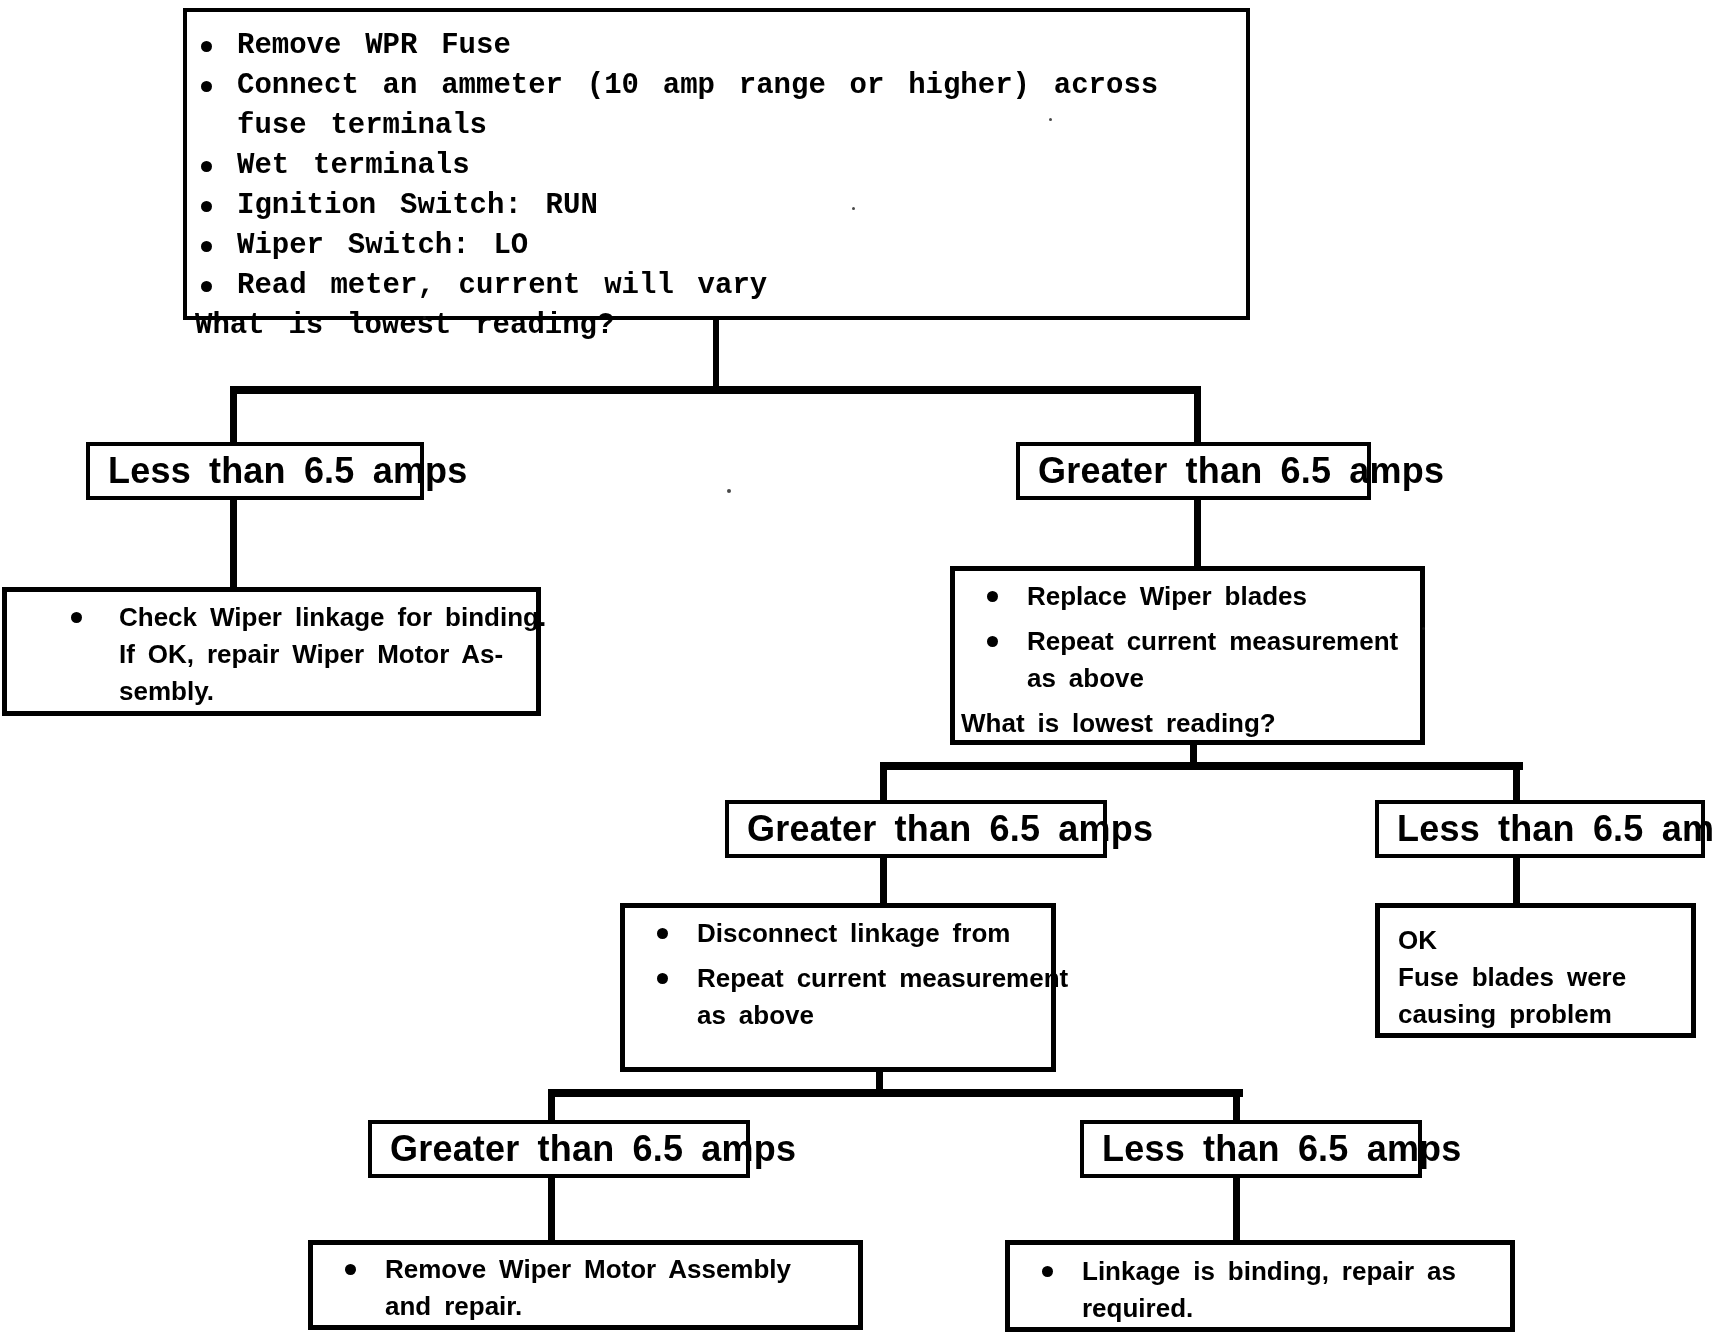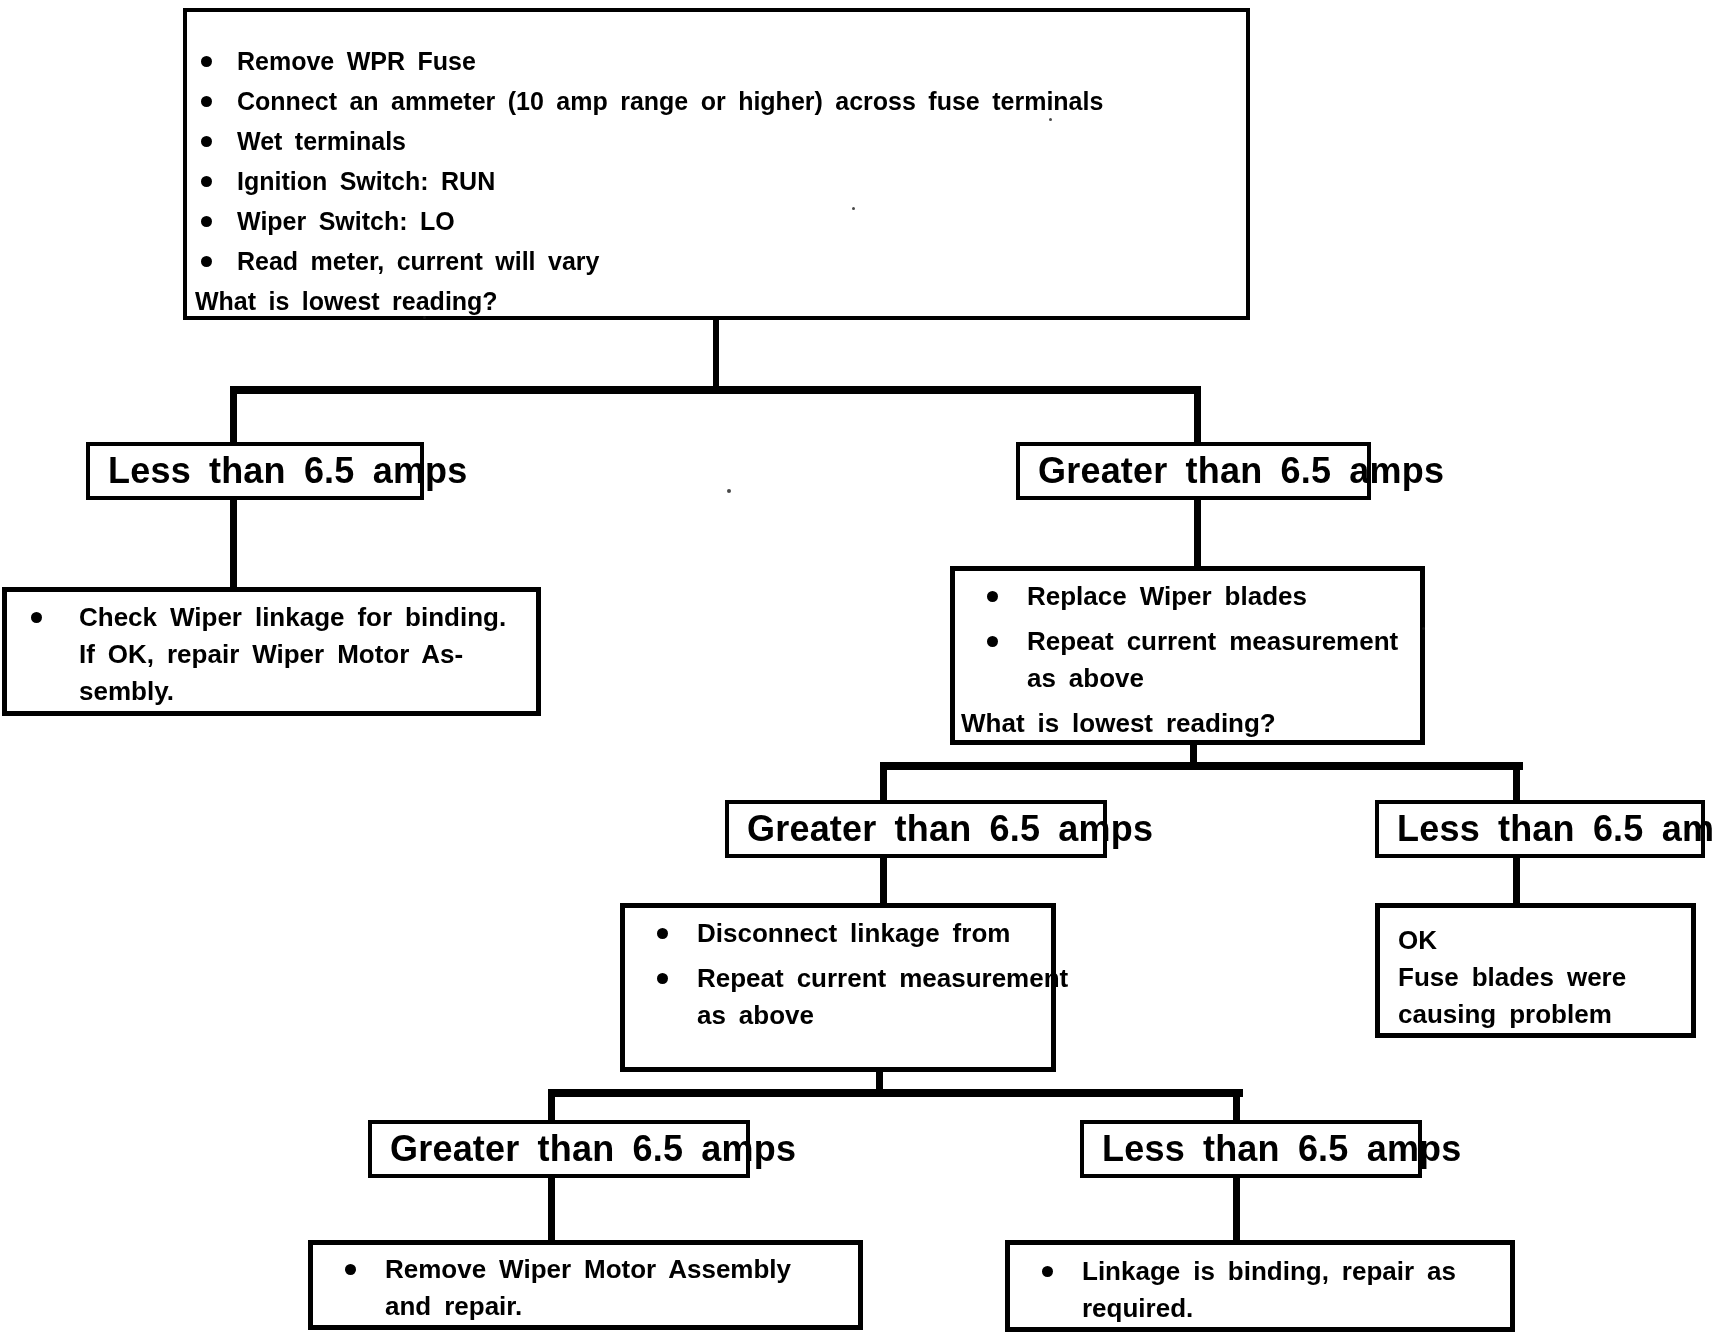--- a/index.html
+++ b/index.html
@@ -23,34 +23,35 @@
     display:flex;
     align-items:center;
     padding-left:18px;
     font-size:36px;
     letter-spacing:0.2px;
     word-spacing:0.22em;
     white-space:nowrap;
   }
   .topbox{
     border-width:4px;
-    font-size:25px;
-    padding:29px 12px 0 4px;
+    font-size:29px;
+    padding:14px 12px 0 4px;
+    font-family:Liberation Mono, monospace;
   }
   .topbox .brow{line-height:40px;}
   .action{font-size:26px;padding-top:7px;}
   .brow{
     position:relative;
     padding-left:72px;
     line-height:37px;
     word-spacing:0.22em;
     margin-bottom:8px;
   }
   .topbox .brow{padding-left:46px;margin-bottom:0;}
-  .tight .brow{}
+  .tight .brow{margin-left:40px;}
   .dot{
     position:absolute;
     left:32px;top:13px;
     width:11px;height:11px;
     border-radius:50%;
     background:#000;
   }
   .topbox .dot{left:10px;top:15px;}
   .tight .dot{left:24px;}
   .bl{white-space:nowrap;}

